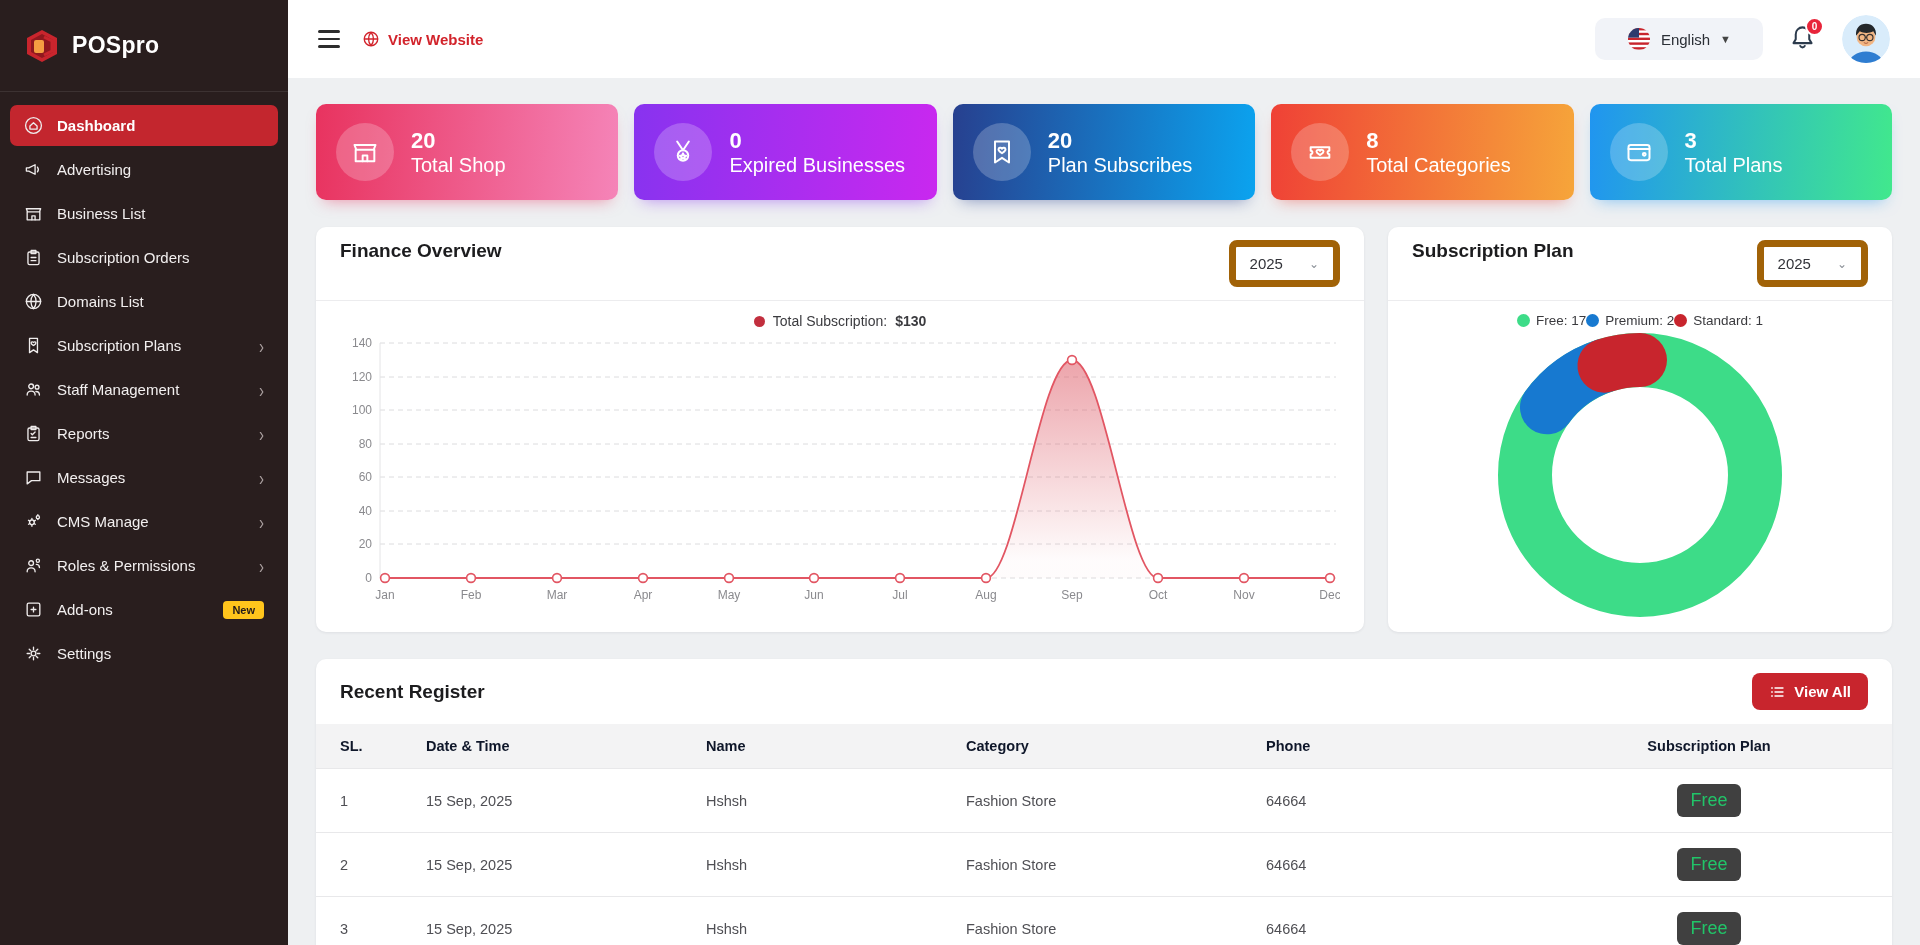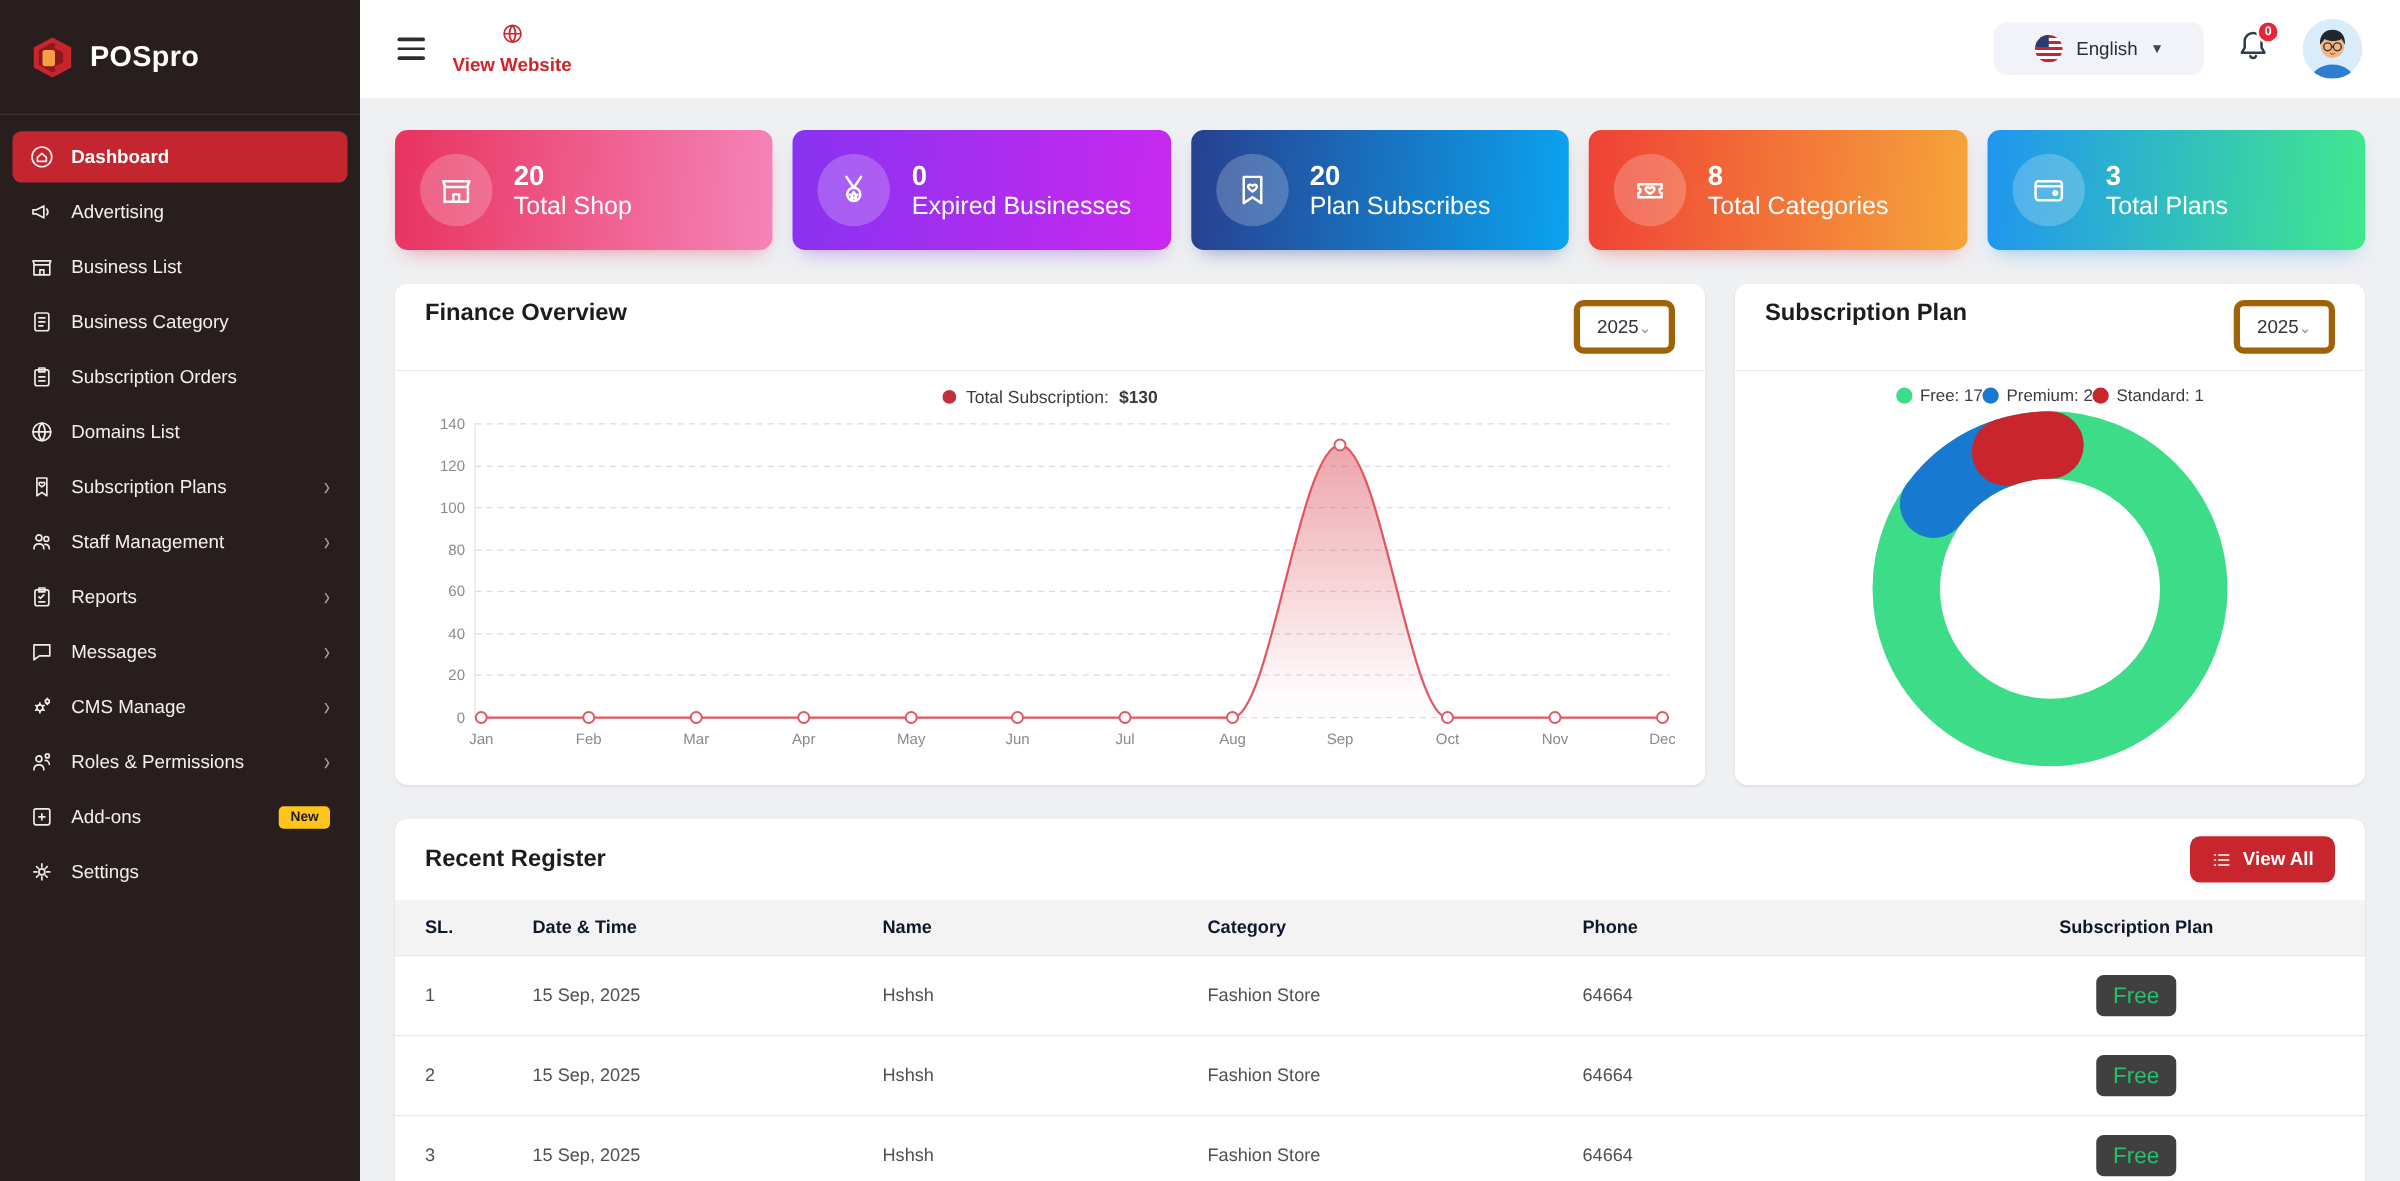--- a/index.html
+++ b/index.html
@@ -24,21 +24,21 @@
     transform:scaleY(1.4); }
   .new-badge { margin-left:auto; background:#ffc51c; color:#221a1a;
     font-size:11px; font-weight:bold; padding:3px 9px; border-radius:4px; }
 
   
   .topbar { position:fixed; left:288px; top:0; width:1632px; height:78px;
     background:#fff; display:flex; align-items:center; padding:0 30px; z-index:5; }
   .burger { display:flex; flex-direction:column; gap:5px; cursor:pointer; }
   .burger span { width:22px; height:2.5px; background:#2d2d2d; border-radius:2px; }
   .view-site { display:flex; align-items:center; gap:8px; margin-left:22px;
-    color:#d2232b; font-weight:bold; font-size:15px; cursor:pointer;flex-direction:column; }
+    color:#d2232b; font-weight:bold; font-size:15px; cursor:pointer; }
   .view-site svg { width:18px; height:18px; stroke:#d2232b; fill:none;
     stroke-width:1.8; }
   .top-right { margin-left:auto; display:flex; align-items:center; gap:26px; }
   .lang-pill { display:flex; align-items:center; gap:10px; background:#f1f3f8;
     border-radius:10px; padding:9px 32px; cursor:pointer; }
   .lang-pill .lbl { font-size:15px; color:#2b2f36; }
   .lang-pill .caret { font-size:11px; color:#444; }
   .bell-wrap { position:relative; cursor:pointer; }
   .bell-wrap svg { width:27px; height:27px; stroke:#2c3b4d; fill:none;
     stroke-width:1.8; stroke-linecap:round; stroke-linejoin:round; }
@@ -74,22 +74,22 @@
   .card.g5 { background:linear-gradient(94deg,#2095f0,#41e88d);
     box-shadow:0 8px 16px -8px rgba(32,149,240,.55); }
 
   .panels-row { display:grid; grid-template-columns:1048px 1fr; gap:24px;
     margin-bottom:27px; }
   .panel { background:#fff; border-radius:10px;
     box-shadow:0 1px 3px rgba(20,20,43,.07); }
   .panel-head { display:flex; align-items:flex-start; justify-content:space-between;
     padding:13px 24px; border-bottom:1px solid #ececee; }
   .panel-title { font-size:19px; font-weight:bold; color:#1c1c1e; }
-  .year-select { display:flex; align-items:center; 
-    border:5px solid #a16207; border-radius:8px; padding:8px 14px;
+  .year-select { display:flex; align-items:center; gap:26px;
+    border:7px solid #a16207; border-radius:8px; padding:8px 14px;
     font-size:15px; color:#33343a; cursor:pointer; background:#fff; }
   .year-select .caret { color:#8b9097; font-size:12px; }
   .panel-body { padding:12px 24px 14px; }
 
   .chart-legend { display:flex; justify-content:center; align-items:center;
     gap:8px; font-size:14px; color:#3b3b3f; margin-bottom:4px; }
   .dot { width:11px; height:11px; border-radius:50%; display:inline-block; }
   .chart-legend b { font-weight:bold; }
 
   .axis-text { font-size:12px; fill:#8a8a8e; }
@@ -157,29 +157,20 @@
     </div>
     <div class="menu-item">
       <span class="mi-icon">
           <svg viewBox="0 0 24 24">
             <path d="M4 10v10h16V10"></path>
             <path d="M3 6h18l-1.5 4h-15L3 6z"></path>
             <path d="M10 20v-5h4v5"></path>
           </svg>
         </span>
       <span>Business List</span>
-    </div>
-    <div class="menu-item">
-      <span class="mi-icon">
-          <svg viewBox="0 0 24 24">
-            <rect x="5" y="3" width="14" height="18" rx="2"></rect>
-            <path d="M9 8h6M9 12h6M9 16h4"></path>
-          </svg>
-        </span>
-      <span>Business Category</span>
     </div>
     <div class="menu-item">
       <span class="mi-icon">
           <svg viewBox="0 0 24 24">
             <rect x="5" y="5" width="14" height="16" rx="2"></rect>
             <path d="M9 3h6v4H9z"></path>
             <path d="M9 12h6M9 16h6"></path>
           </svg>
         </span>
       <span>Subscription Orders</span>

